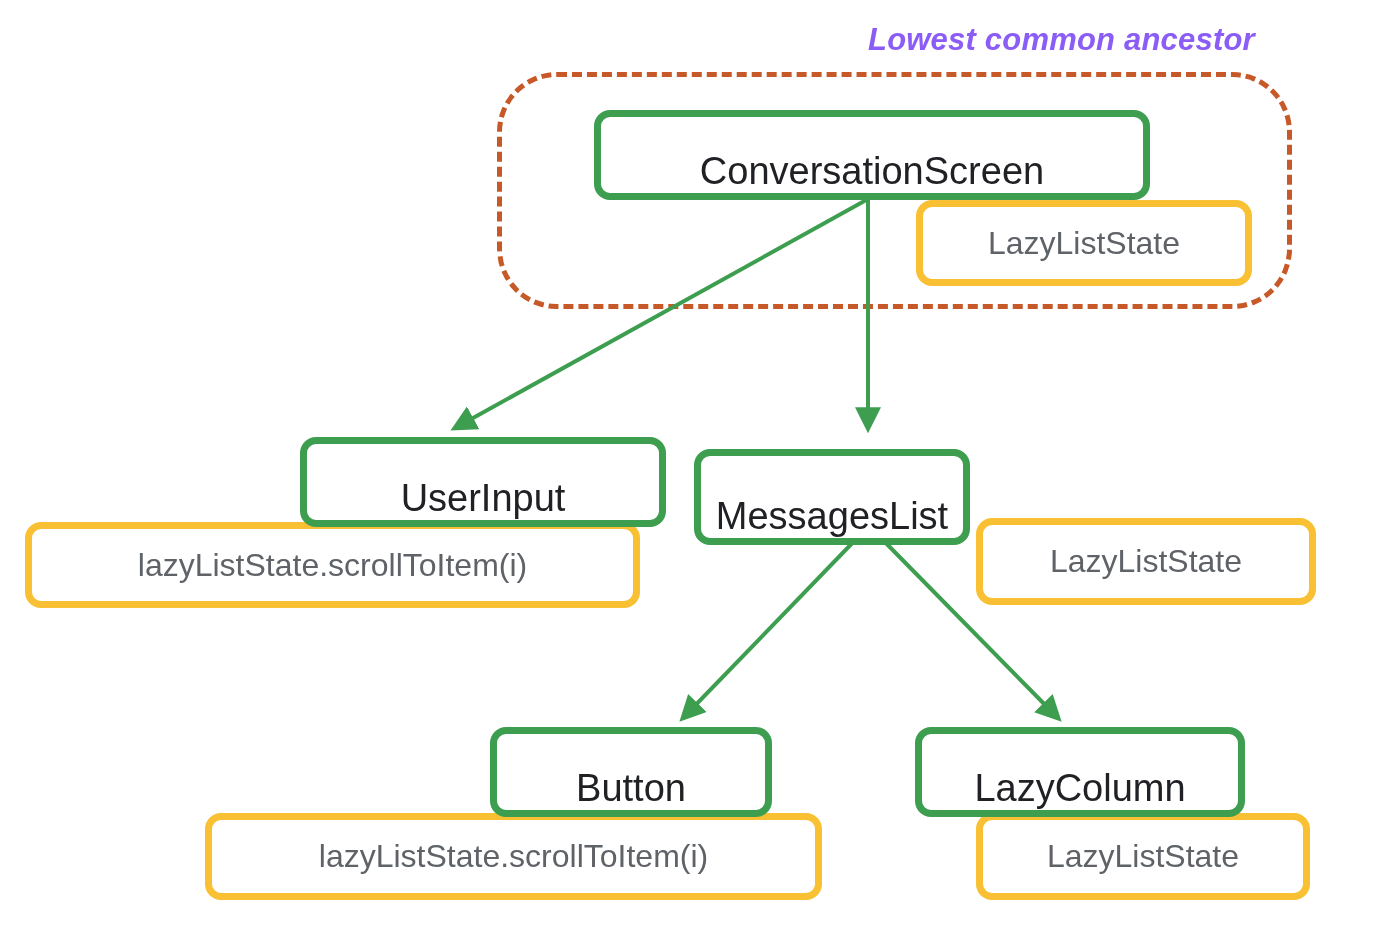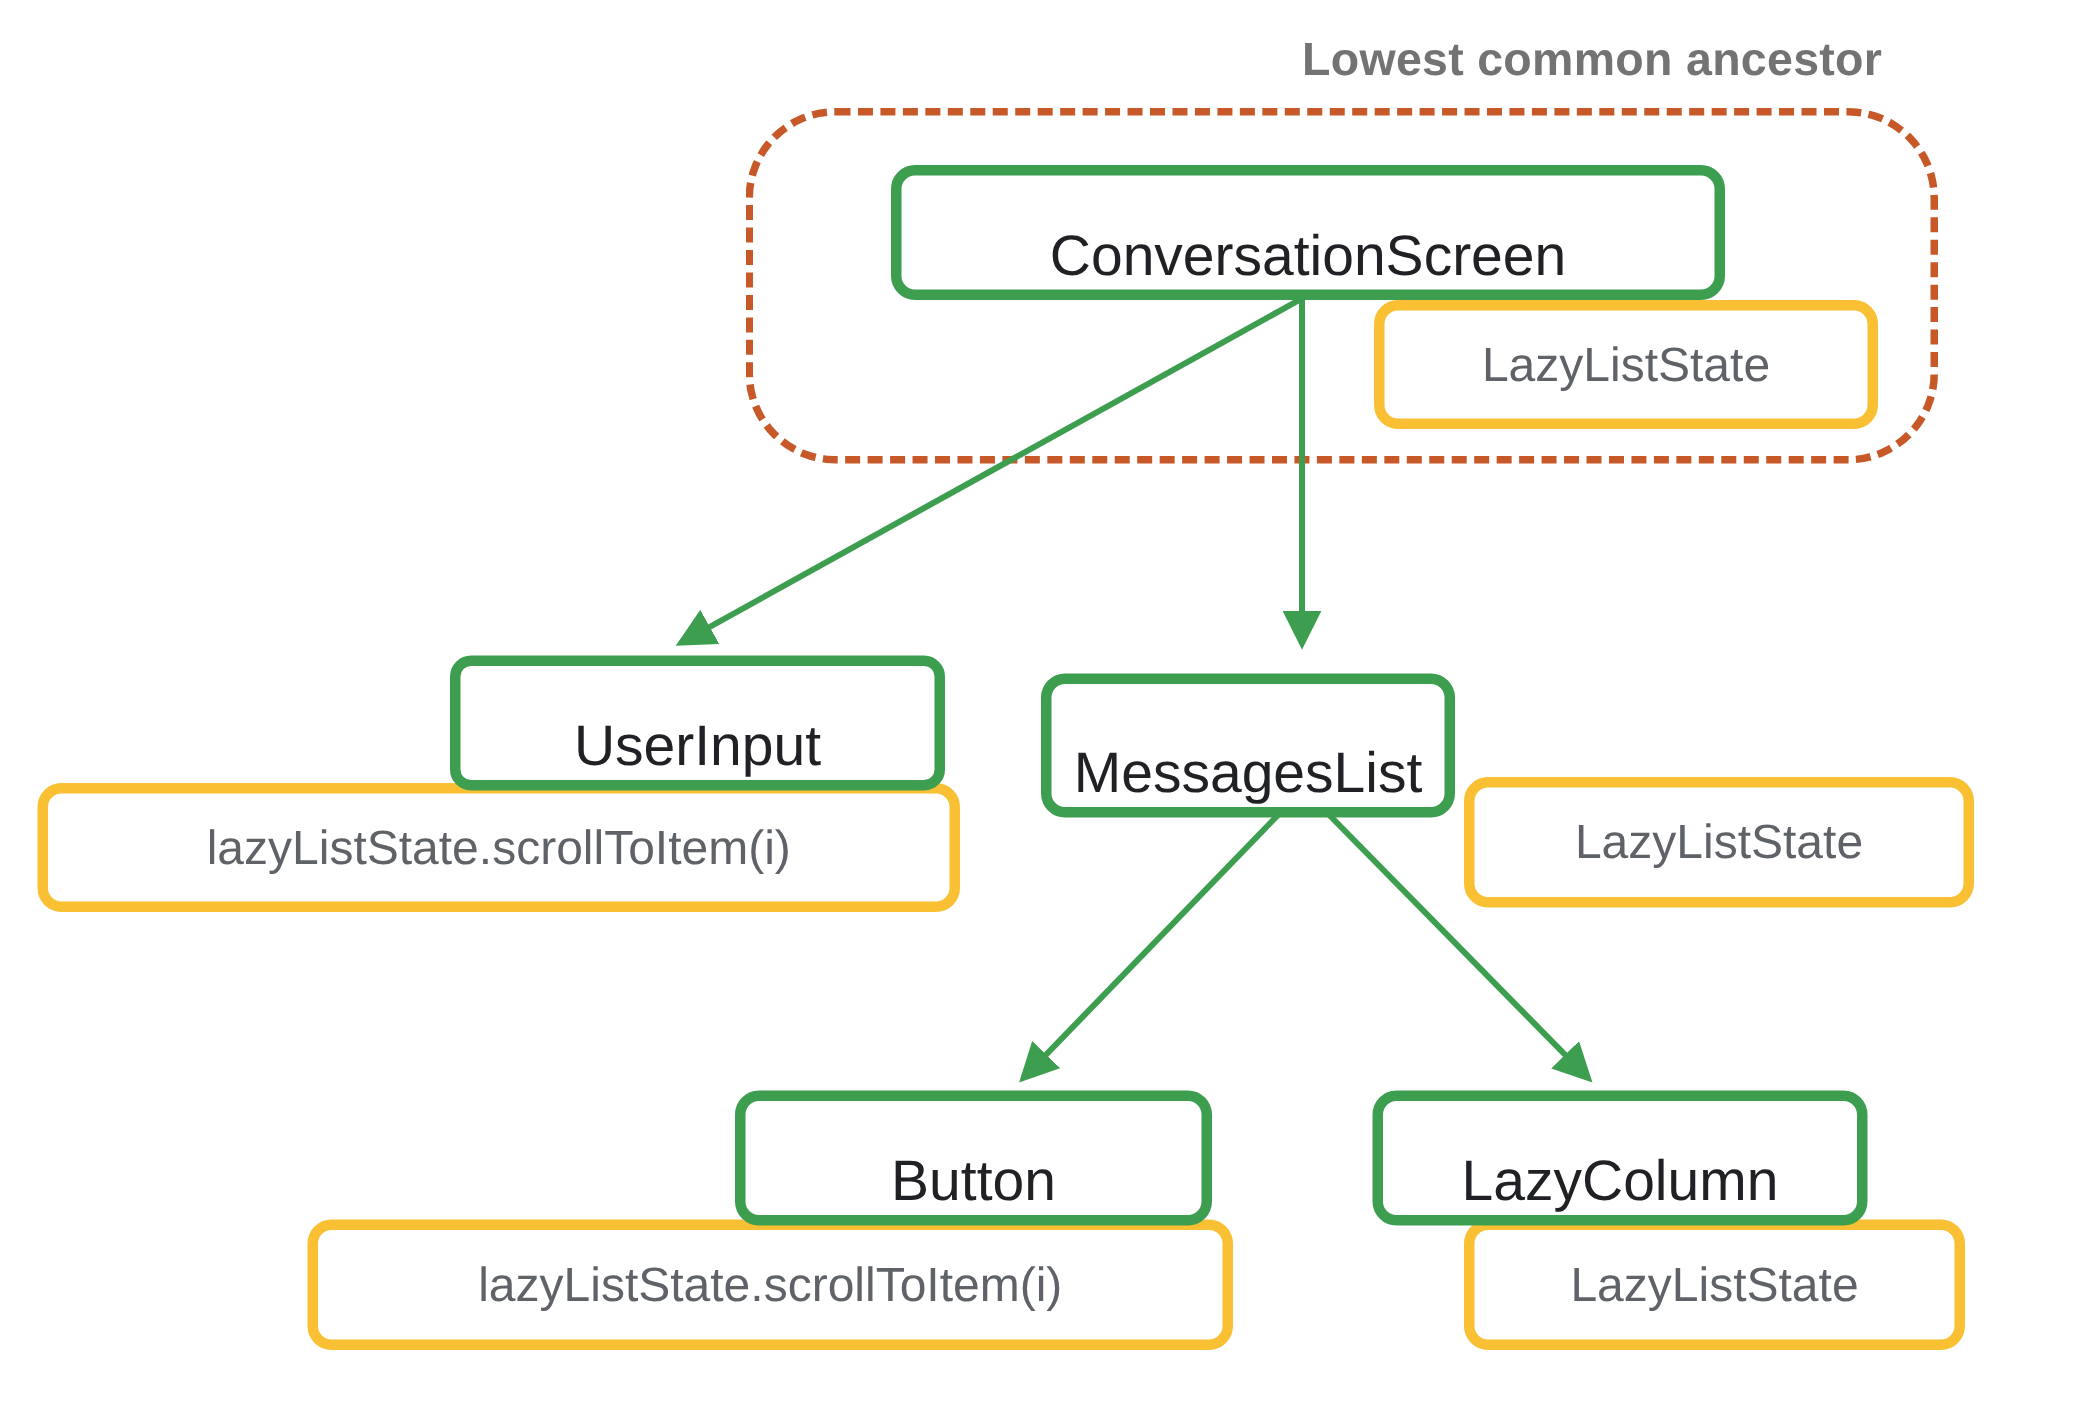--- a/index.html
+++ b/index.html
@@ -29,23 +29,24 @@
     border-radius: 60px;
     box-sizing: border-box;
     z-index: 0;
   }
   .annotation {
     position: absolute;
     left: 868px; top: 22px;
     width: 430px;
     font-size: 31px;
     font-weight: bold;
-    color: #737373;
+    color: #8b5cf6;
     letter-spacing: 0.2px;
     z-index: 2;
+    font-style: italic;
   }
   .node {
     position: absolute;
     background: #ffffff;
     border: 7px solid #3d9e50;
     border-radius: 16px;
     display: flex;
     align-items: flex-end;
     justify-content: center;
     font-size: 38px;
@@ -61,25 +62,25 @@
     display: flex;
     align-items: center;
     justify-content: center;
     font-size: 32px;
     color: #5f6368;
     box-sizing: border-box;
     z-index: 2;
   }
   .n-conversation { left: 594px; top: 110px; width: 556px; height: 90px; }
   .s-conversation { left: 916px; top: 200px; width: 336px; height: 86px; }
-  .n-userinput    { left: 300px; top: 437px; width: 330px; height: 90px; border-radius: 14px; }
+  .n-userinput    { left: 300px; top: 437px; width: 366px; height: 90px; }
   .s-userinput    { left: 25px;  top: 522px; width: 615px; height: 86px; }
   .n-messageslist { left: 694px; top: 449px; width: 276px; height: 96px; }
   .s-messageslist { left: 976px; top: 518px; width: 340px; height: 87px; }
-  .n-button       { left: 490px; top: 727px; width: 318px; height: 90px; }
+  .n-button       { left: 490px; top: 727px; width: 282px; height: 90px; }
   .s-button       { left: 205px; top: 813px; width: 617px; height: 87px; }
   .n-lazycolumn   { left: 915px; top: 727px; width: 330px; height: 90px; }
   .s-lazycolumn   { left: 976px; top: 813px; width: 334px; height: 87px; }
 </style>
 </head>
 <body>
 
 <div class="canvas">
 
   <div class="ancestor-outline"></div>

